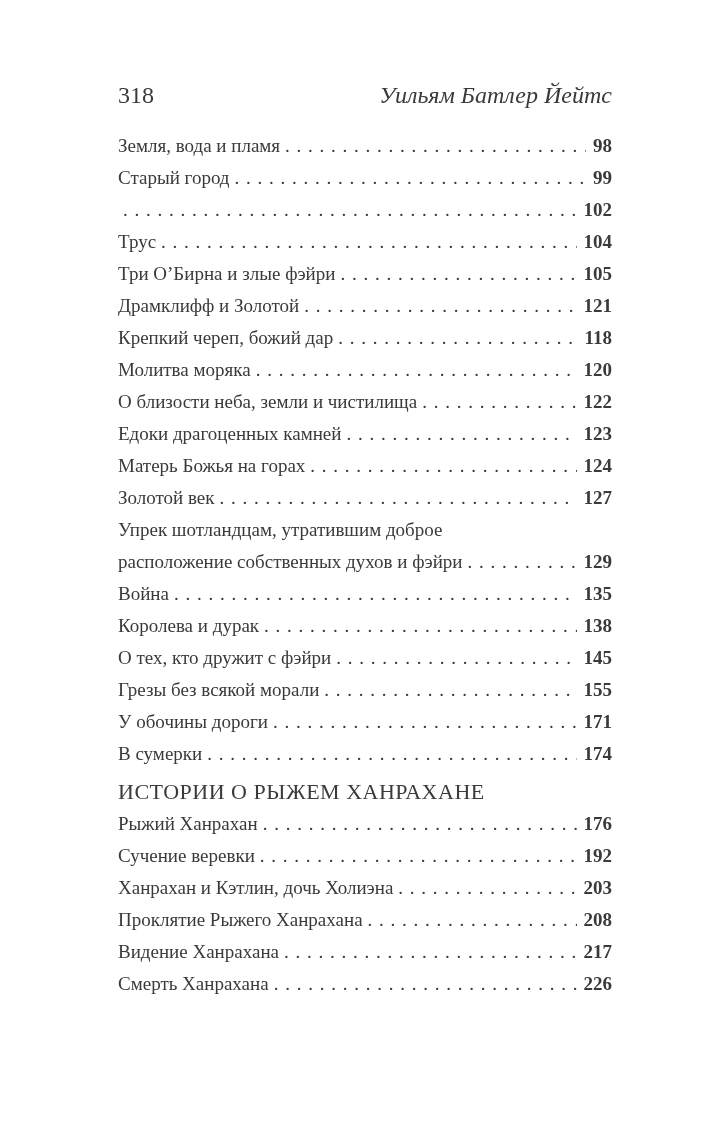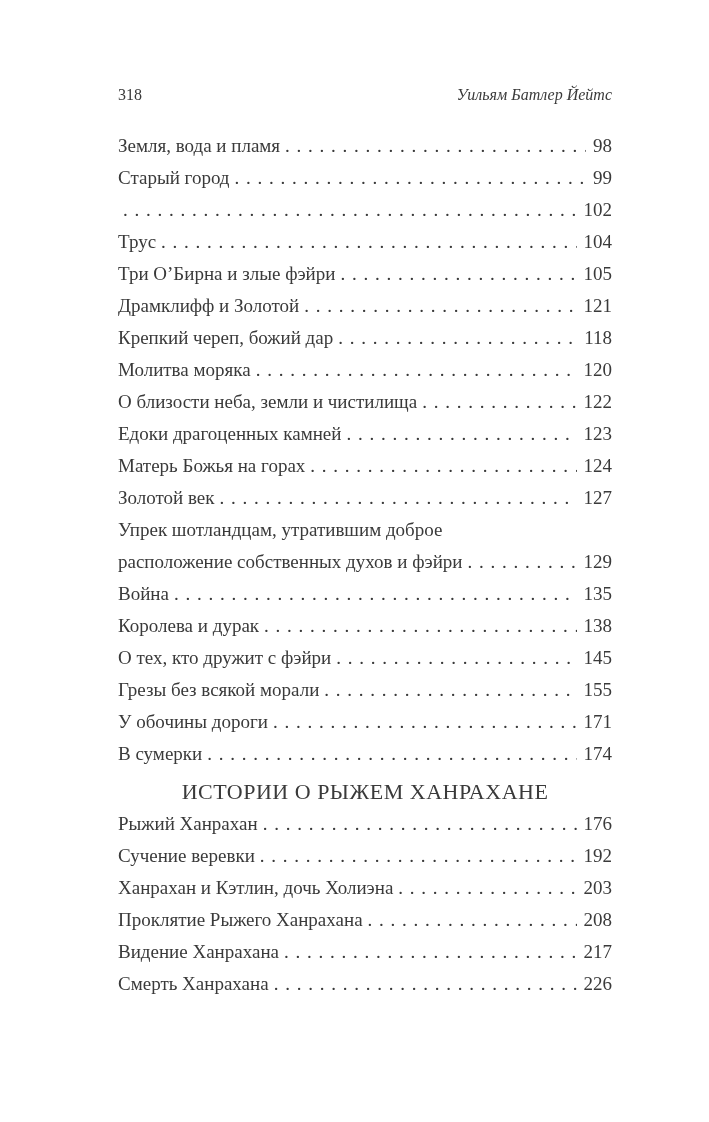--- a/index.html
+++ b/index.html
@@ -19,21 +19,21 @@
   .content {
     position: absolute;
     left: 118px;
     top: 79px;
     width: 494px;
   }
   .running-header {
     display: flex;
     justify-content: space-between;
     align-items: baseline;
-    font-size: 16px;
+    font-size: 24px;
     line-height: 32px;
   }
   .running-title {
     font-style: italic;
   }
   .toc-list {
     margin-top: 19px;
   }
   .toc-row {
     display: flex;
@@ -50,23 +50,24 @@
     min-width: 0;
     overflow: hidden;
     white-space: nowrap;
     text-align: right;
     letter-spacing: 1px;
     margin: 0 7px 0 5px;
   }
   .toc-page {
     white-space: nowrap;
     flex: 0 0 auto;
+    font-weight: bold;
   }
   .section-heading {
-    text-align: center;
+    text-align: left;
     font-size: 22px;
     line-height: 32px;
     margin-top: 6px;
     letter-spacing: 0.5px;
   }
 </style>
 </head>
 <body>
 
 <div class="page">

